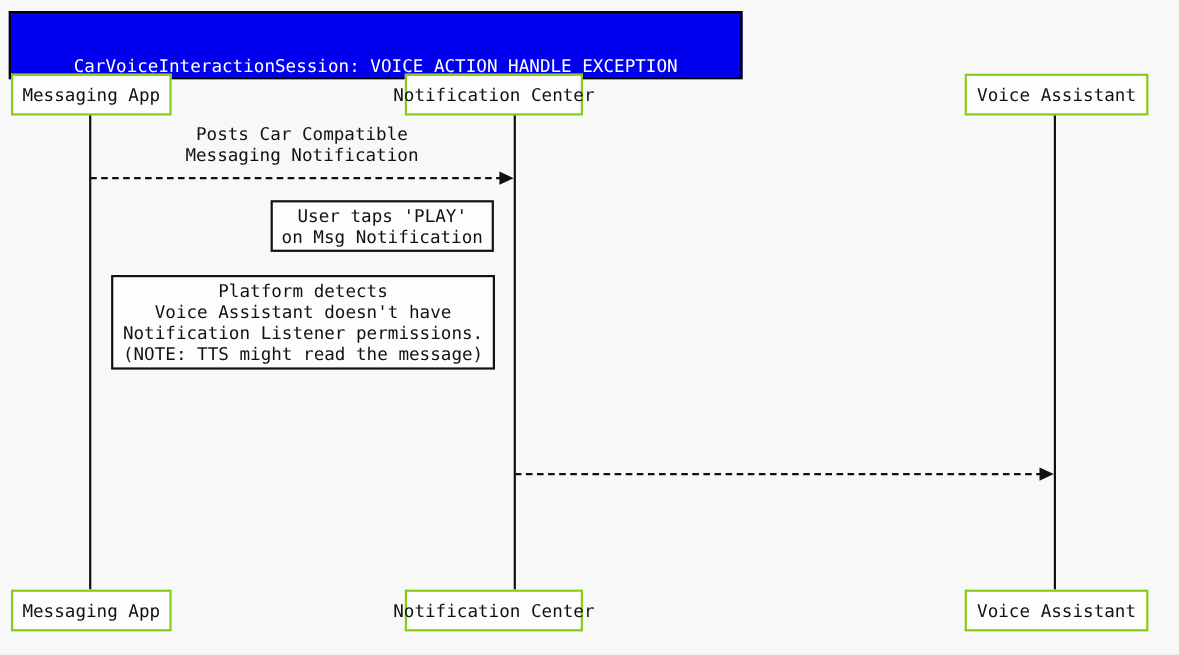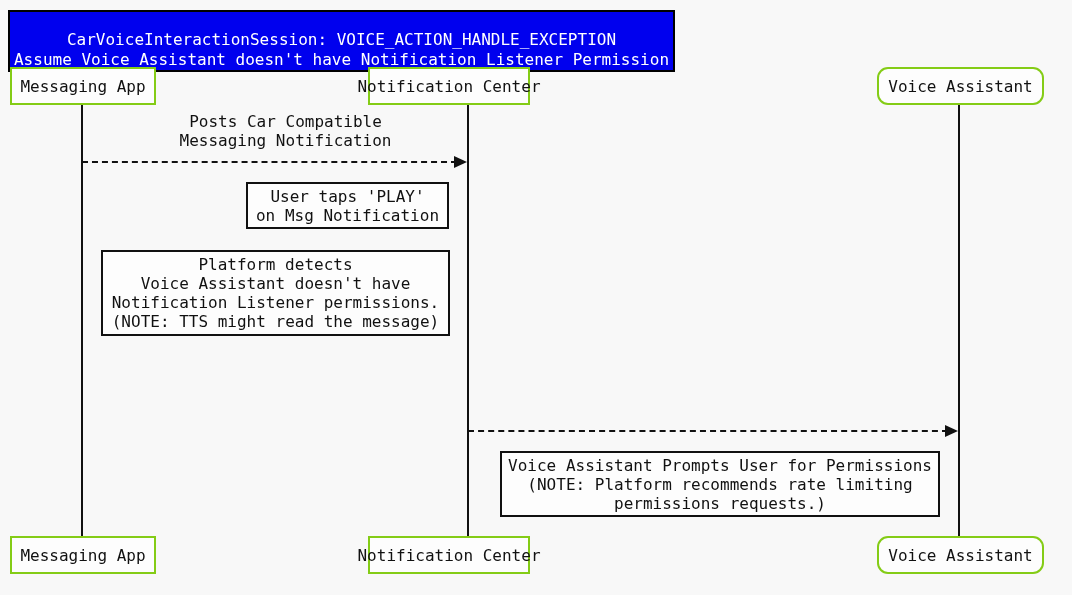--- a/index.html
+++ b/index.html
@@ -37,39 +37,39 @@
     font-size: 16px;
     display: flex;
     justify-content: center;
     align-items: center;
     white-space: nowrap;
   }
   .actor-top { top: 67px; }
   .actor-bottom { top: 536px; }
   .actor-ma { left: 10px;  width: 146px; }
   .actor-nc { left: 368px; width: 162px; }
-  .actor-va { left: 877px; width: 167px; border-radius: 11px; }
+  .actor-va { left: 877px; width: 167px; }
   .lifeline {
     position: absolute;
     top: 105px;
     width: 2px;
     height: 431px;
     background: #111;
   }
   .lifeline-ma { left: 81px; }
   .lifeline-nc { left: 467px; }
   .lifeline-va { left: 958px; }
   .msg-label {
     position: absolute;
     font-size: 16px;
     line-height: 19px;
     text-align: center;
     white-space: pre-line;
   }
-  .msg1-label { left: 82px; top: 112px; width: 385px; margin-left: 11px; }
+  .msg1-label { left: 82px; top: 112px; width: 385px; }
   .msg2-label { left: 468px; top: 321px; width: 491px; }
   .arrow {
     position: absolute;
     height: 12px;
   }
   .arrow .shaft {
     position: absolute;
     left: 0; right: 10px; top: 5px;
     border-top: 2px dashed #111;
   }
@@ -100,21 +100,20 @@
   .note2 { left: 101px; top: 250px; width: 349px; height: 86px; }
   .note3 { left: 500px; top: 451px; width: 440px; height: 66px; }
 </style>
 </head>
 <body>
 
 <div class="canvas">
 
   <div class="title-box">
     <span>CarVoiceInteractionSession: VOICE_ACTION_HANDLE_EXCEPTION</span>
-    <span>Assume Voice Assistant doesn't have Notification Listener Permission</span>
   </div>
 
   <div class="actor-box actor-top actor-ma">
     <span>Messaging App</span>
   </div>
   <div class="actor-box actor-top actor-nc">
     <span>Notification Center</span>
   </div>
   <div class="actor-box actor-top actor-va">
     <span>Voice Assistant</span>
@@ -137,23 +136,20 @@
 (NOTE: TTS might read the message)</div>
 
   <div class="note-box note1">User taps 'PLAY'
 on Msg Notification</div>
 
   <div class="arrow arrow2">
     <div class="shaft"></div>
     <div class="head"></div>
   </div>
 
-  <div class="note-box note3">Voice Assistant Prompts User for Permissions
-(NOTE: Platform recommends rate limiting
-permissions requests.)</div>
 
   <div class="actor-box actor-bottom actor-ma">
     <span>Messaging App</span>
   </div>
   <div class="actor-box actor-bottom actor-nc">
     <span>Notification Center</span>
   </div>
   <div class="actor-box actor-bottom actor-va">
     <span>Voice Assistant</span>
   </div>

